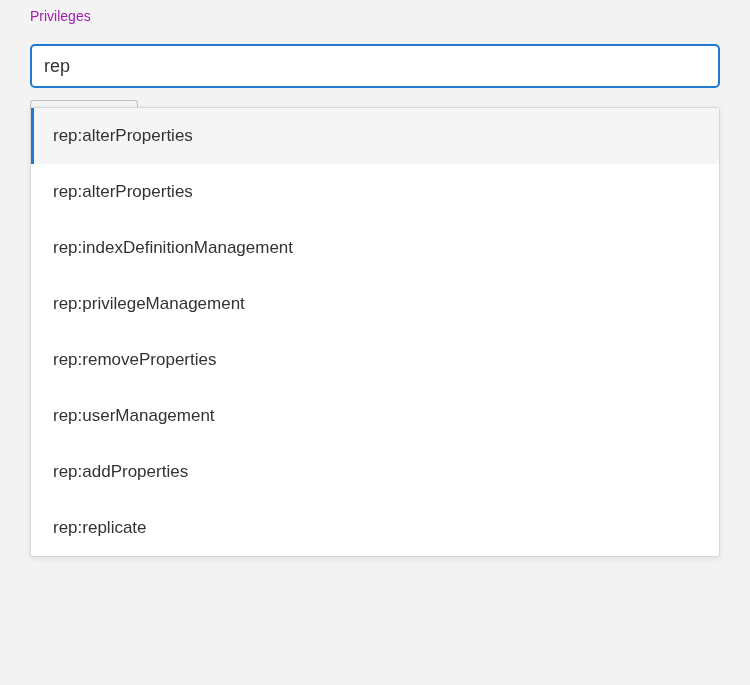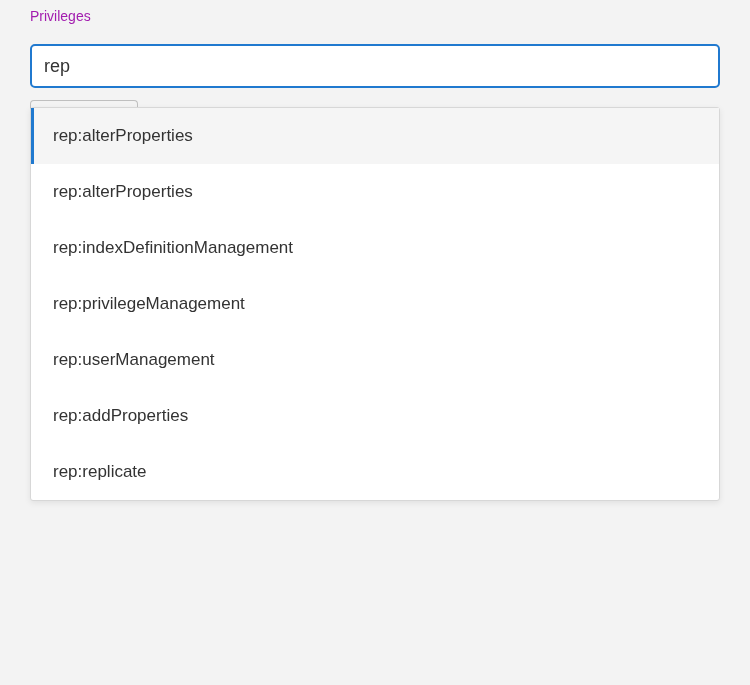--- a/index.html
+++ b/index.html
@@ -98,20 +98,23 @@
     <div class="dropdown-item">
       <span>rep:alterProperties</span>
     </div>
     <div class="dropdown-item">
       <span>rep:indexDefinitionManagement</span>
     </div>
     <div class="dropdown-item">
       <span>rep:privilegeManagement</span>
     </div>
     <div class="dropdown-item">
+      <span>rep:removeProperties</span>
+    </div>
+    <div class="dropdown-item">
       <span>rep:userManagement</span>
     </div>
     <div class="dropdown-item">
       <span>rep:addProperties</span>
     </div>
     <div class="dropdown-item">
       <span>rep:replicate</span>
     </div>
   </div>
 

